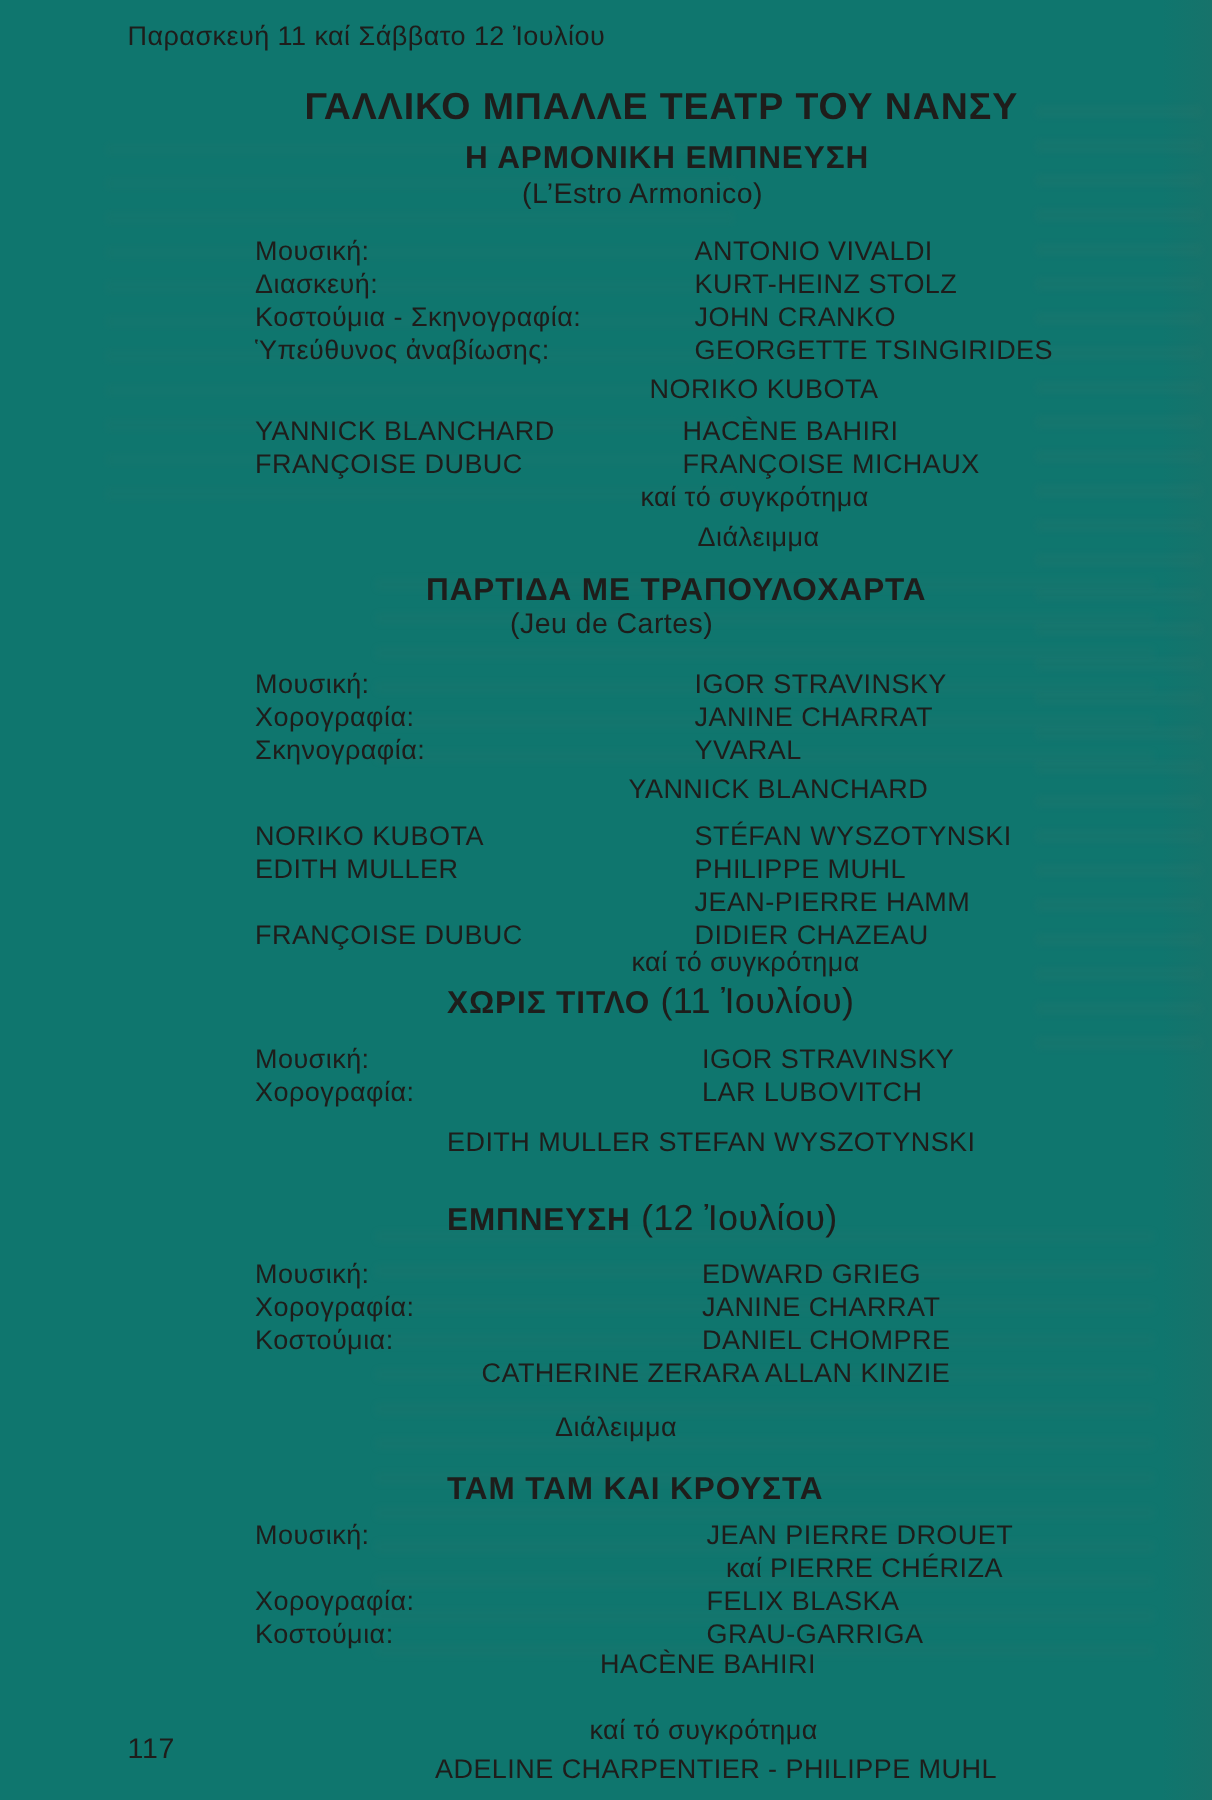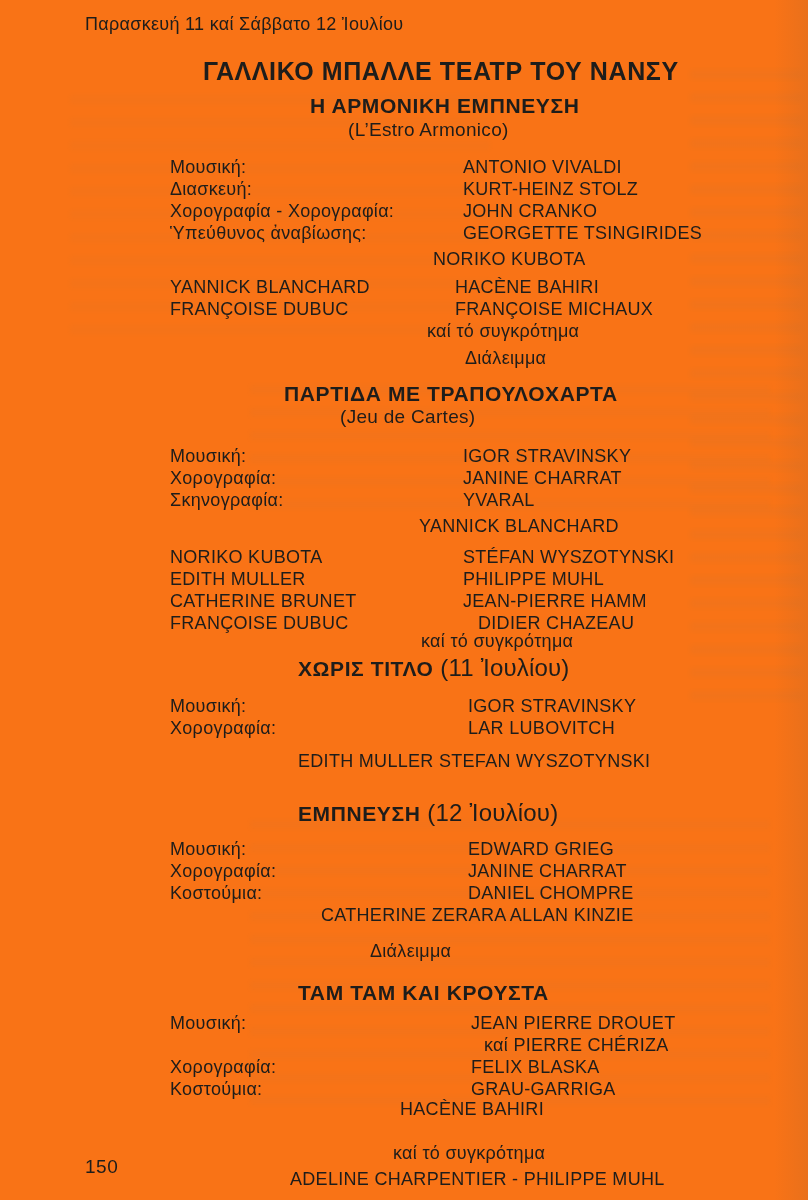--- a/index.html
+++ b/index.html
@@ -3,21 +3,21 @@
 <meta charset="utf-8">
 <style>
   html,body{margin:0;padding:0;}
   body{
     width:808px;height:1200px;
     background:#e9e7e3;
     font-family:"Liberation Sans","DejaVu Sans",sans-serif;
   }
   .page{
     position:relative;width:808px;height:1200px;overflow:hidden;
-    background:#f97316;
+    background:#0f766e;
     color:#1e1d1b;
   }
   .ln{
     position:absolute;white-space:nowrap;
     font-size:18px;line-height:1.2;letter-spacing:.3px;color:#1e1d1b;
   }
   .t-company{font-size:25px;font-weight:700;letter-spacing:.6px;}
   .t-work{font-size:21px;font-weight:700;letter-spacing:.6px;}
   .t-note{font-weight:400;font-size:24px;letter-spacing:.2px;}
   .t-sub{font-size:19px;}
@@ -52,21 +52,21 @@
   <div class="ln" style="left:85px;top:14px;">Παρασκευή 11 καί Σάββατο 12 Ἰουλίου</div>
   <div class="ln t-company" style="left:203px;top:56px;">ΓΑΛΛΙΚΟ ΜΠΑΛΛΕ ΤΕΑΤΡ ΤΟΥ ΝΑΝΣΥ</div>
 
   <div class="ln t-work" style="left:310px;top:93px;">Η ΑΡΜΟΝΙΚΗ ΕΜΠΝΕΥΣΗ</div>
   <div class="ln t-sub" style="left:348px;top:119px;">(L’Estro Armonico)</div>
 
   <div class="ln" style="left:170px;top:157px;">Μουσική:</div>
   <div class="ln" style="left:463px;top:157px;">ANTONIO VIVALDI</div>
   <div class="ln" style="left:170px;top:179px;">Διασκευή:</div>
   <div class="ln" style="left:463px;top:179px;">KURT-HEINZ STOLZ</div>
-  <div class="ln" style="left:170px;top:201px;">Χορογραφία - Χορογραφία:</div>
+  <div class="ln" style="left:170px;top:201px;">Κοστούμια - Σκηνογραφία:</div>
   <div class="ln" style="left:463px;top:201px;">JOHN CRANKO</div>
   <div class="ln" style="left:463px;top:223px;">GEORGETTE TSINGIRIDES</div>
   <div class="ln" style="left:170px;top:223px;">Ὑπεύθυνος ἀναβίωσης:</div>
 
   <div class="ln" style="left:433px;top:249px;">NORIKO KUBOTA</div>
 
   <div class="ln" style="left:170px;top:277px;">YANNICK BLANCHARD</div>
   <div class="ln" style="left:455px;top:277px;">HACÈNE BAHIRI</div>
   <div class="ln" style="left:170px;top:299px;">FRANÇOISE DUBUC</div>
   <div class="ln" style="left:455px;top:299px;">FRANÇOISE MICHAUX</div>
@@ -83,24 +83,23 @@
   <div class="ln" style="left:463px;top:468px;">JANINE CHARRAT</div>
   <div class="ln" style="left:170px;top:490px;">Σκηνογραφία:</div>
   <div class="ln" style="left:463px;top:490px;">YVARAL</div>
 
   <div class="ln" style="left:419px;top:516px;">YANNICK BLANCHARD</div>
 
   <div class="ln" style="left:170px;top:547px;">NORIKO KUBOTA</div>
   <div class="ln" style="left:463px;top:547px;">STÉFAN WYSZOTYNSKI</div>
   <div class="ln" style="left:170px;top:569px;">EDITH MULLER</div>
   <div class="ln" style="left:463px;top:569px;">PHILIPPE MUHL</div>
-  <div class="ln" style="left:170px;top:591px;">CATHERINE BRUNET</div>
   <div class="ln" style="left:463px;top:591px;">JEAN-PIERRE HAMM</div>
   <div class="ln" style="left:170px;top:613px;">FRANÇOISE DUBUC</div>
-  <div class="ln" style="left:478px;top:613px;">DIDIER CHAZEAU</div>
+  <div class="ln" style="left:463px;top:613px;">DIDIER CHAZEAU</div>
   <div class="ln" style="left:421px;top:631px;">καί τό συγκρότημα</div>
 
   <div class="ln t-work" style="left:298px;top:654px;"><span>ΧΩΡΙΣ ΤΙΤΛΟ</span><span class="t-note"> (11 Ἰουλίου)</span></div>
 
   <div class="ln" style="left:170px;top:696px;">Μουσική:</div>
   <div class="ln" style="left:468px;top:696px;">IGOR STRAVINSKY</div>
   <div class="ln" style="left:170px;top:718px;">Χορογραφία:</div>
   <div class="ln" style="left:468px;top:718px;">LAR LUBOVITCH</div>
 
   <div class="ln" style="left:298px;top:751px;">EDITH MULLER STEFAN WYSZOTYNSKI</div>
@@ -124,15 +123,15 @@
   <div class="ln" style="left:484px;top:1035px;">καί PIERRE CHÉRIZA</div>
   <div class="ln" style="left:170px;top:1057px;">Χορογραφία:</div>
   <div class="ln" style="left:471px;top:1057px;">FELIX BLASKA</div>
   <div class="ln" style="left:170px;top:1079px;">Κοστούμια:</div>
   <div class="ln" style="left:471px;top:1079px;">GRAU-GARRIGA</div>
 
   <div class="ln" style="left:400px;top:1099px;">HACÈNE BAHIRI</div>
   <div class="ln" style="left:290px;top:1121px;margin-top:48px;">ADELINE CHARPENTIER - PHILIPPE MUHL</div>
   <div class="ln" style="left:393px;top:1143px;">καί τό συγκρότημα</div>
 
-  <div class="ln pgnum" style="left:85px;top:1156px;">150</div>
+  <div class="ln pgnum" style="left:85px;top:1156px;">117</div>
 
 </div>
 
 </body></html>

